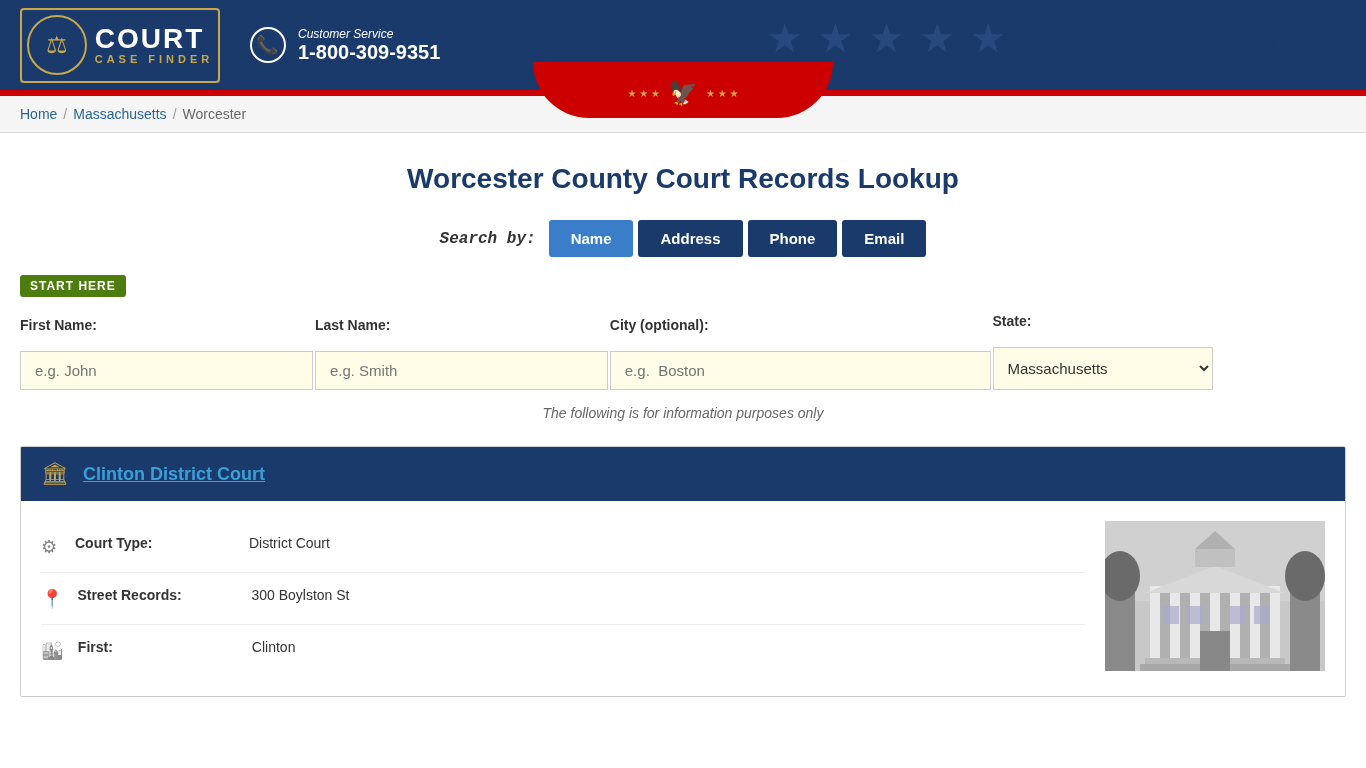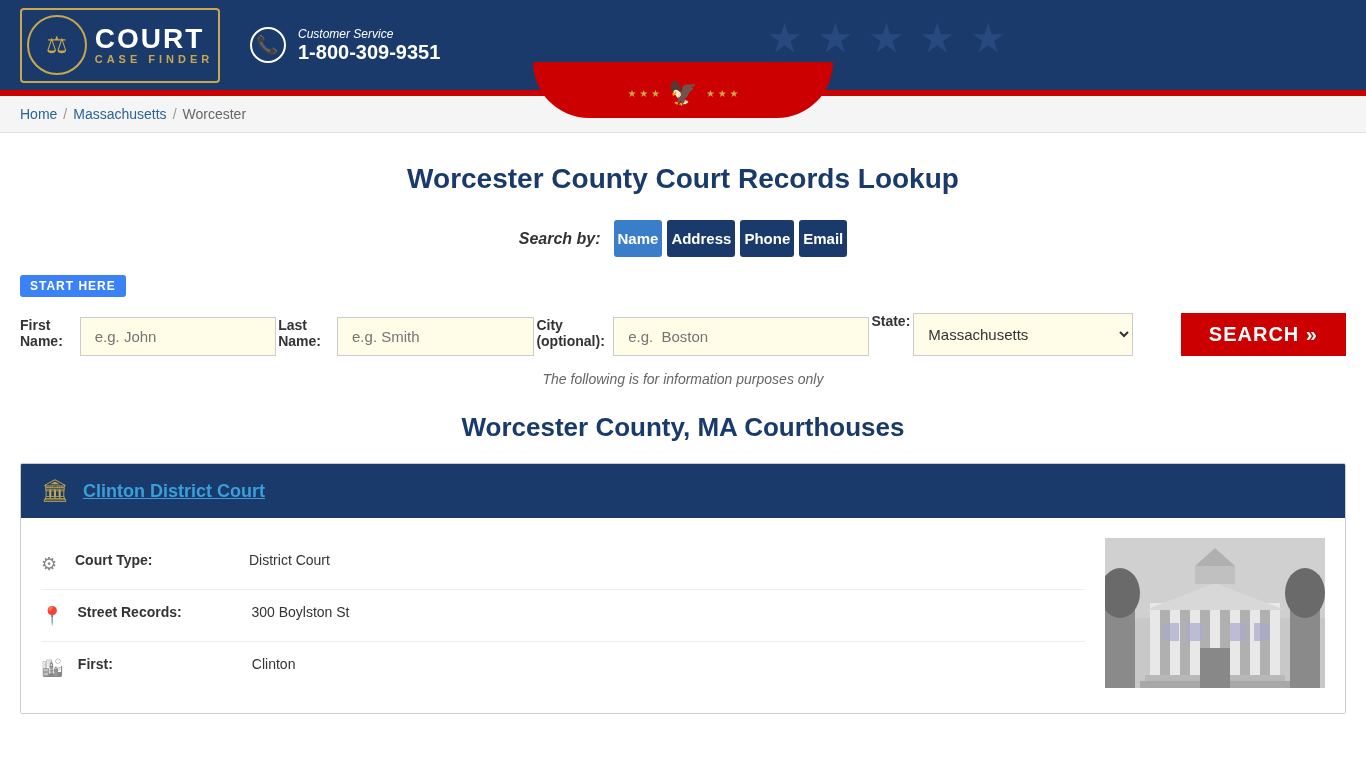--- a/index.html
+++ b/index.html
@@ -177,60 +177,61 @@
       justify-content: center;
       gap: 5px;
       margin-bottom: 18px;
     }
     .search-by-label {
       font-style: italic;
       font-weight: bold;
       font-size: 16px;
       color: #333;
       margin-right: 8px;
+      font-family: Liberation Mono, monospace;
     }
     .search-tab {
-      padding: 10px 4px;
+      padding: 10px 22px;
       font-size: 15px;
       font-weight: bold;
       border: none;
       cursor: pointer;
       border-radius: 3px;
     }
     .search-tab-active {
       background: #3a7dc9;
       color: #fff;
     }
     .search-tab-inactive {
       background: #1a3a6b;
       color: #fff;
     }
 
     
     .start-here-badge {
-      background: #3b82f6;
+      background: #4d7c0f;
       color: #fff;
       font-size: 12px;
       font-weight: bold;
       padding: 4px 10px;
       border-radius: 3px;
       display: inline-block;
       margin-bottom: 8px;
       letter-spacing: 1px;
     }
     .search-fields-row {
       display: flex;
       align-items: flex-end;
       gap: 0;
       margin-bottom: 15px;
     }
     .field-group {
       display: flex;
-      flex-direction: row;
-      gap: 3px;
+      flex-direction: column;
+      gap: 18px;
     }
     .field-label {
       font-size: 14px;
       font-weight: bold;
       color: #333;
     }
     .field-input {
       padding: 10px 14px;
       font-size: 15px;
       border: 1px solid #ccc;
@@ -475,26 +476,24 @@
         <option>New Hampshire</option><option>New Jersey</option><option>New Mexico</option>
         <option>New York</option><option>North Carolina</option><option>North Dakota</option>
         <option>Ohio</option><option>Oklahoma</option><option>Oregon</option>
         <option>Pennsylvania</option><option>Rhode Island</option><option>South Carolina</option>
         <option>South Dakota</option><option>Tennessee</option><option>Texas</option>
         <option>Utah</option><option>Vermont</option><option>Virginia</option>
         <option>Washington</option><option>West Virginia</option><option>Wisconsin</option>
         <option>Wyoming</option>
       </select>
     </div>
-    <button class="search-btn">SEARCH »</button>
   </div>
 
   <p class="disclaimer">The following is for information purposes only</p>
 
-  <h2 class="section-title">Worcester County, MA Courthouses</h2>
 
   <div class="court-card">
     <div class="court-card-header">
       <span class="court-header-icon">🏛</span>
       <span class="court-header-title">Clinton District Court</span>
     </div>
     <div class="court-card-body">
       <div class="court-info">
 
         <div class="court-info-row">

